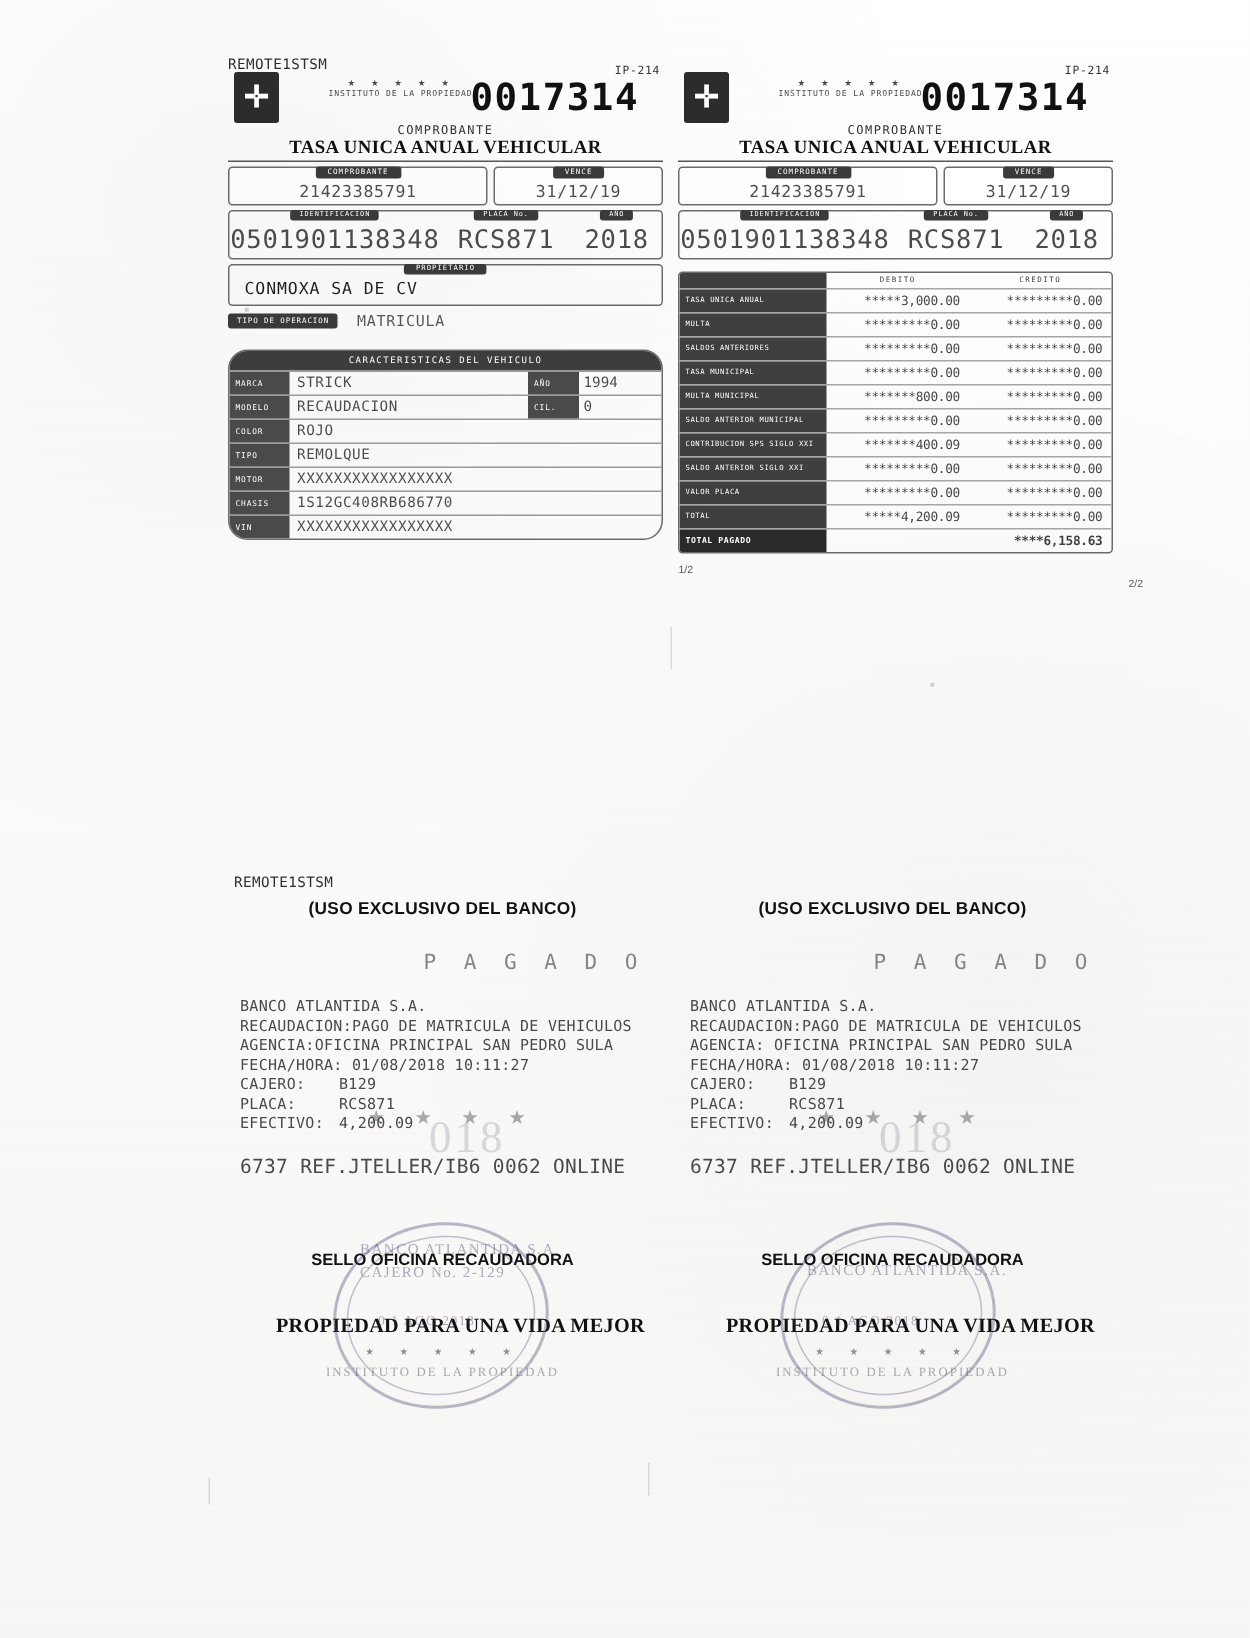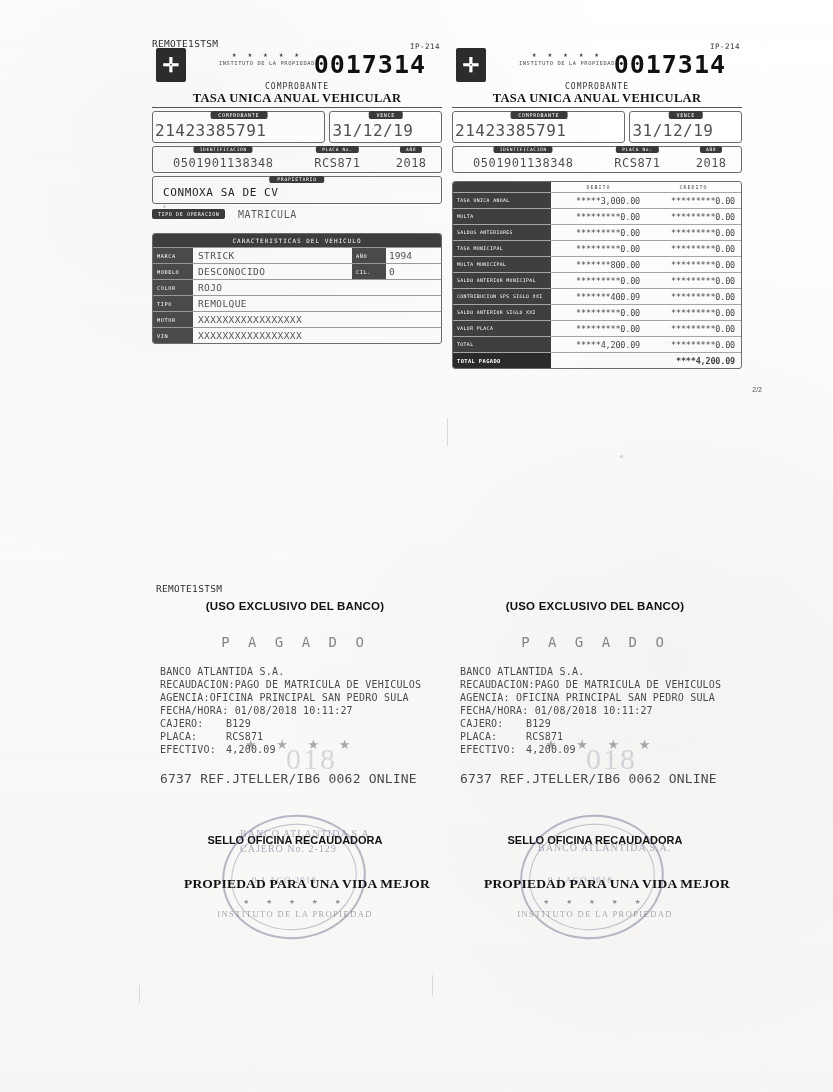--- a/index.html
+++ b/index.html
@@ -60,55 +60,55 @@
   }
 
   .band{display:flex;gap:4px;margin-bottom:3px;}
   .cell{border:1px solid #6b6b6b;border-radius:3px;position:relative;background:rgba(255,255,255,.5);}
   .cell .cap{
     position:absolute;top:-1px;left:50%;transform:translateX(-50%);
     background:#3a3a3a;color:#fff;font-size:5px;letter-spacing:.7px;
     padding:1px 8px;border-radius:2px;white-space:nowrap;
   }
   .cell .val{
-    display:block;text-align:left;font-size:16px;padding:9px 2px 2px;
+    display:block;text-align:center;font-size:11px;padding:9px 2px 2px;
     color:#2a2a2a;letter-spacing:.5px;white-space:nowrap;overflow:hidden;
     opacity:.82;
   }
   .c-comp{flex:1.55;}
   .c-venc{flex:1;}
 
   .band3{display:flex;margin-bottom:3px;border:1px solid #6b6b6b;border-radius:3px;position:relative;}
   .sub{position:relative;flex:1;text-align:center;}
   .sub.ident{flex:2;}
   .sub.placa{flex:1.25;}
   .sub.ano{flex:.85;}
   .sub .cap{
     position:absolute;top:-1px;left:50%;transform:translateX(-50%);
     background:#3a3a3a;color:#fff;font-size:4.6px;letter-spacing:.6px;
     padding:1px 6px;border-radius:2px;white-space:nowrap;
   }
-  .sub .val{display:block;font-size:12px;padding:9px 0 2px;letter-spacing:.5px;opacity:.8;}
+  .sub .val{display:block;font-size:17px;padding:9px 0 2px;letter-spacing:.5px;opacity:.8;}
 
   .propbox{border:1px solid #6b6b6b;border-radius:3px;position:relative;height:26px;margin-bottom:3px;}
   .propbox .cap{
     position:absolute;top:-1px;left:50%;transform:translateX(-50%);
     background:#3a3a3a;color:#fff;font-size:4.8px;letter-spacing:.7px;padding:1px 8px;border-radius:2px;
   }
   .propbox .val{position:absolute;left:10px;top:9px;font-size:11px;letter-spacing:.6px;}
 
   .opbox{position:relative;height:20px;margin-bottom:6px;}
   .opbox .tag{
     position:absolute;left:0;top:2px;background:#3a3a3a;color:#fff;
     font-size:5px;letter-spacing:.6px;padding:2px 6px;border-radius:2px;
   }
   .opbox .val{position:absolute;left:86px;top:2px;font-size:10px;letter-spacing:.5px;opacity:.75;}
 
   
-  .chartbl{border:1px solid #6b6b6b;border-radius:3px;overflow:hidden;}
+  .chartbl{border:1px solid #6b6b6b;border-radius:13px;overflow:hidden;}
   .chartbl .head{
     background:#3d3d3d;color:#fff;text-align:center;font-size:6px;
     letter-spacing:1px;padding:3px 0;
   }
   .crow{display:flex;border-top:1px solid #9a9a9a;height:15px;align-items:center;}
   .crow:first-of-type{border-top:none;}
   .clabel{
     width:40px;background:#4a4a4a;color:#fff;font-size:5.2px;letter-spacing:.6px;
     height:100%;display:flex;align-items:center;padding-left:4px;box-sizing:border-box;
   }
@@ -134,21 +134,21 @@
   .aval{flex:1;text-align:right;font-size:8.5px;padding-right:6px;letter-spacing:-.2px;opacity:.85;}
   .arow.total .alabel{background:#2a2a2a;font-size:5.4px;font-weight:700;}
   .arow.total .aval{font-weight:700;}
   .pagecnt{position:absolute;right:-2px;bottom:-16px;font-size:7px;color:#555;font-family:"Liberation Sans",sans-serif;}
 
   
   .slip{position:absolute;width:270px;font-family:"DejaVu Sans Mono", monospace;color:#2b2b2b;}
   .s1{left:160px;top:600px;}
   .s2{left:460px;top:600px;}
   .uso{text-align:center;font-family:"Liberation Sans",sans-serif;font-weight:700;font-size:11.5px;letter-spacing:.2px;color:#111;}
-  .pagado{text-align:center;font-size:14px;letter-spacing:5px;color:#555;margin:22px 0 16px;opacity:.7;}
+  .pagado{text-align:right;font-size:14px;letter-spacing:5px;color:#555;margin:22px 0 16px;opacity:.7;}
   .line{font-size:10px;letter-spacing:.2px;margin:2px 0;opacity:.85;white-space:nowrap;}
   .line .lbl{display:inline-block;min-width:66px;}
   .ref{font-size:13px;margin-top:16px;letter-spacing:.2px;opacity:.85;}
   .sello{
     text-align:center;font-family:"Liberation Sans",sans-serif;font-weight:700;
     font-size:11px;margin-top:48px;color:#111;
   }
   .lema{
     text-align:right;font-family:"Liberation Serif",serif;font-weight:700;
     font-size:13.5px;margin-top:30px;color:#111;letter-spacing:.2px;
@@ -239,35 +239,39 @@
     <div class="head">CARACTERISTICAS DEL VEHICULO</div>
 
     <div class="crow">
       <div class="clabel">MARCA</div>
       <div class="cval">STRICK</div>
       <div class="clabel2">AÑO</div>
       <div class="cval2">1994</div>
     </div>
     <div class="crow">
       <div class="clabel">MODELO</div>
-      <div class="cval">DESCONOCIDO</div>
+      <div class="cval">RECAUDACION</div>
       <div class="clabel2">CIL.</div>
       <div class="cval2">0</div>
     </div>
     <div class="crow">
       <div class="clabel">COLOR</div>
       <div class="cval wide">ROJO</div>
     </div>
     <div class="crow">
       <div class="clabel">TIPO</div>
       <div class="cval wide">REMOLQUE</div>
     </div>
     <div class="crow">
       <div class="clabel">MOTOR</div>
       <div class="cval wide">XXXXXXXXXXXXXXXXX</div>
+    </div>
+    <div class="crow">
+      <div class="clabel">CHASIS</div>
+      <div class="cval wide">1S12GC408RB686770</div>
     </div>
     <div class="crow">
       <div class="clabel">VIN</div>
       <div class="cval wide">XXXXXXXXXXXXXXXXX</div>
     </div>
   </div>
   <div class="pagecnt" style="bottom:-24px;right:-20px;">1/2</div>
 </div>
 
 <div class="voucher v2">
@@ -364,21 +368,21 @@
       <div class="aval">*********0.00</div>
     </div>
     <div class="arow">
       <div class="alabel">TOTAL</div>
       <div class="aval">*****4,200.09</div>
       <div class="aval">*********0.00</div>
     </div>
     <div class="arow total">
       <div class="alabel">TOTAL PAGADO</div>
       <div class="aval"></div>
-      <div class="aval">****4,200.09</div>
+      <div class="aval">****6,158.63</div>
     </div>
   </div>
   <div class="pagecnt" style="bottom:-24px;right:-20px;">2/2</div>
 </div>
 
 <div class="remote" style="left:156px;top:583px;">REMOTE1STSM</div>
 
 <div class="slip s1">
   <div class="uso">(USO EXCLUSIVO DEL BANCO)</div>
   <div class="pagado">P A G A D O</div>

